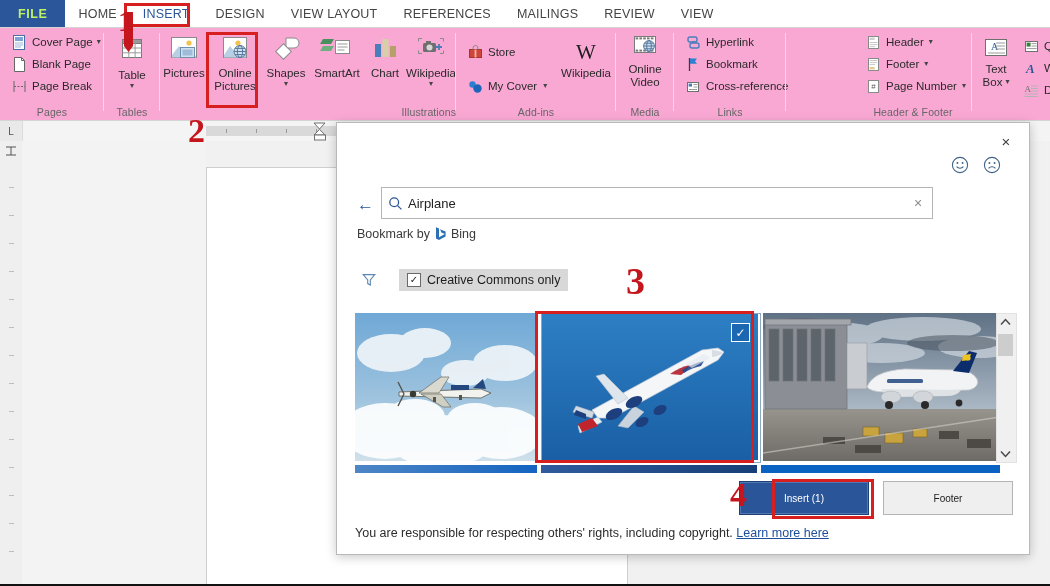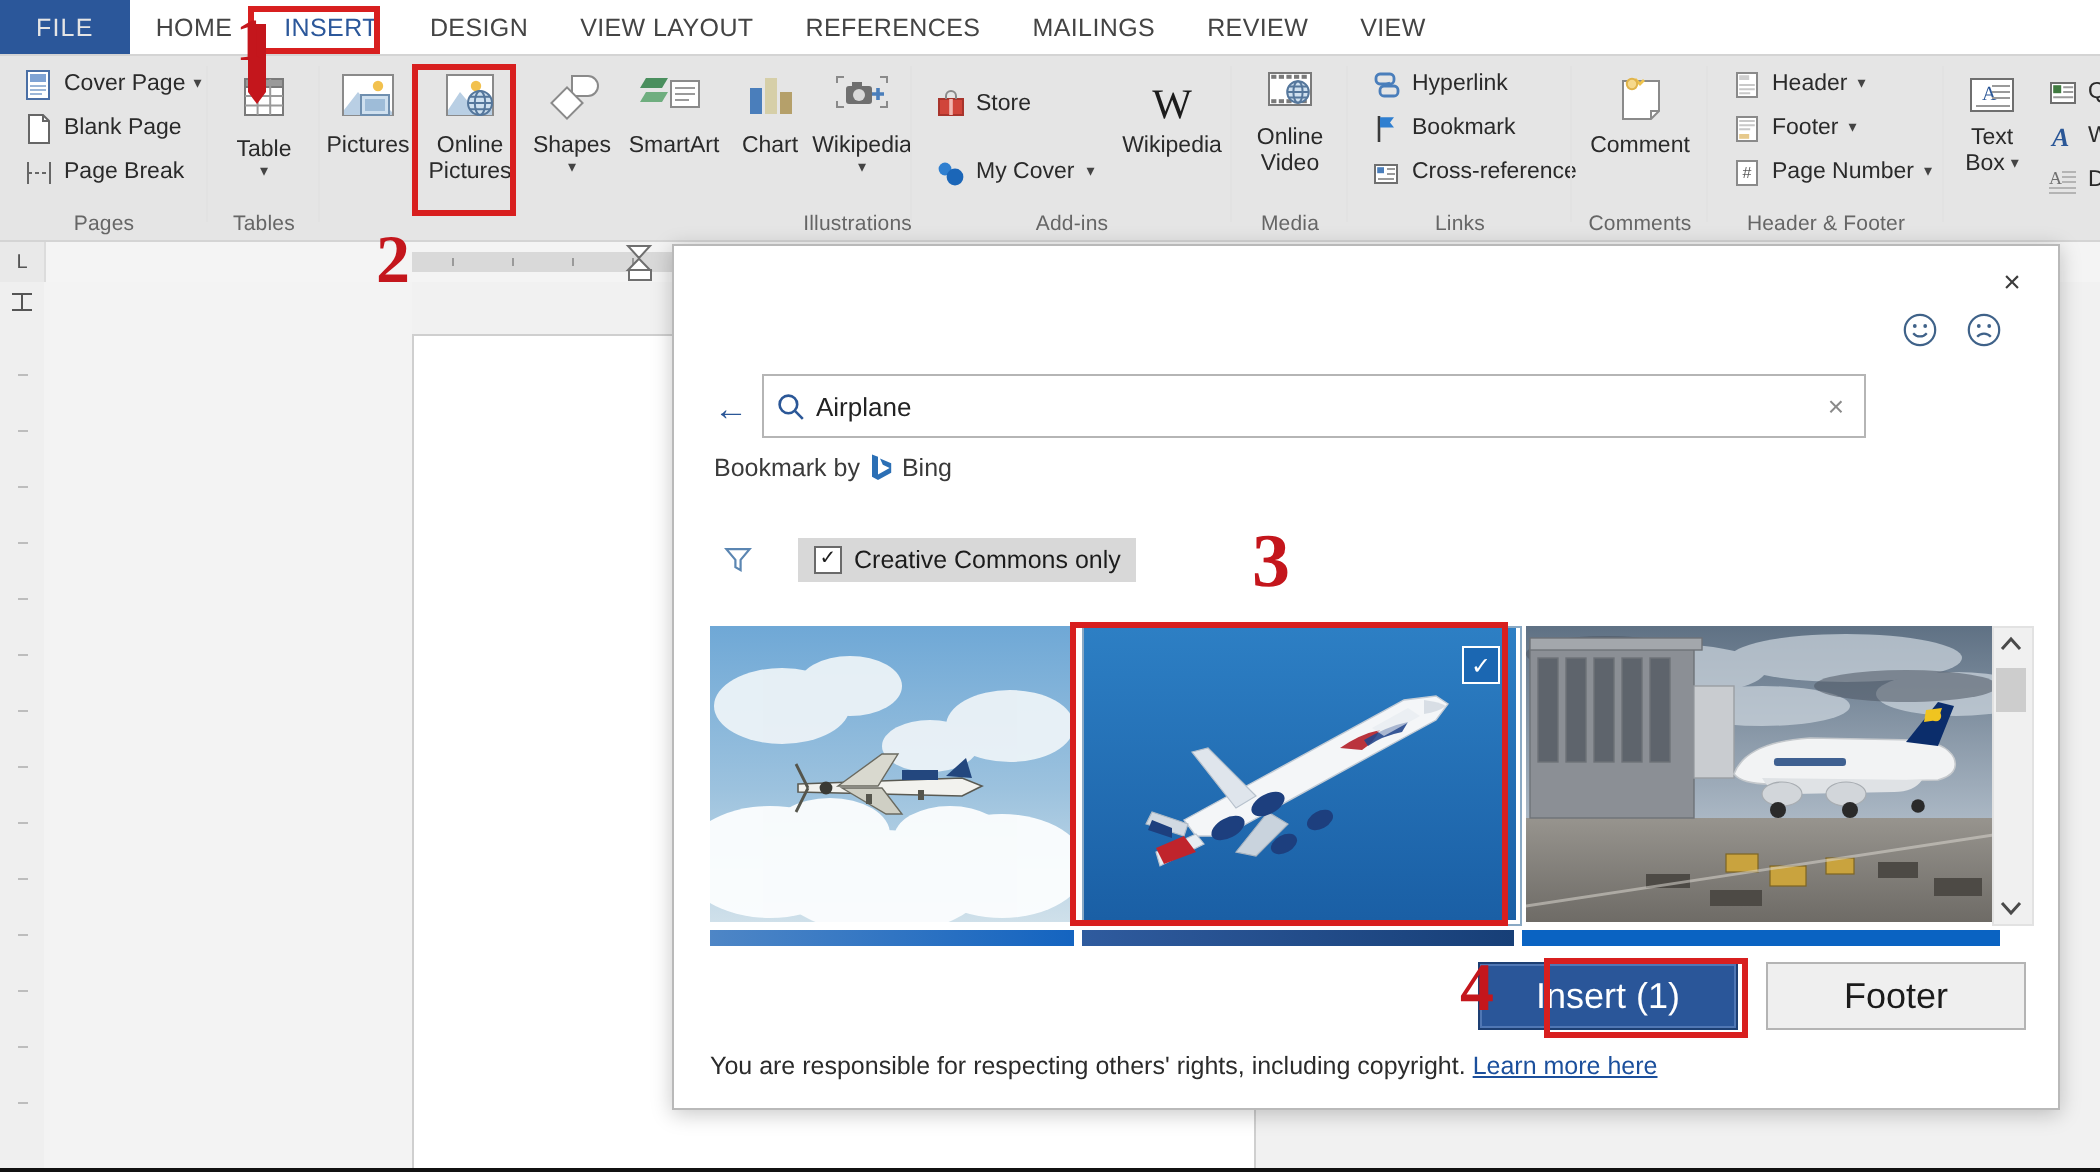--- a/index.html
+++ b/index.html
@@ -14,27 +14,27 @@
   #word-window{position:absolute;inset:0;background:#fff;}
 
   
   #tabstrip{position:absolute;left:0;top:0;width:1050px;height:28px;background:#fff;}
   #tabstrip .tabs{display:flex;align-items:stretch;height:28px;}
   .tab{
     display:flex;align-items:center;justify-content:center;
     height:28px;padding:0 13px;font-size:12.5px;letter-spacing:.2px;
     color:#444;white-space:nowrap;
   }
-  .tab.file{background:#2b579a;color:#e5e5e5;font-weight:400;padding:0 18px;letter-spacing:.6px;}
+  .tab.file{background:#2b579a;color:#bef264;font-weight:700;padding:0 18px;letter-spacing:.6px;}
   .tab.active{color:#2b579a;background:#fff;}
   #tabstrip .strip-fill{flex:1;}
   #tabstrip .topline{position:absolute;left:0;bottom:0;width:1050px;height:1px;background:#d4d4d4;}
 
   
-  #ribbon{position:absolute;left:0;top:28px;width:1050px;height:92px;background:#e5e5e5;border-bottom:1px solid #d4d4d4;}
+  #ribbon{position:absolute;left:0;top:28px;width:1050px;height:92px;background:#f9a8d4;border-bottom:1px solid #d4d4d4;}
   .rgroup{position:absolute;top:0;height:92px;}
   .rgroup .glabel{
     position:absolute;bottom:2px;left:0;width:100%;text-align:center;
     font-size:10.5px;color:#666;letter-spacing:.1px;
   }
   .rgroup .gsep{position:absolute;right:0;top:5px;width:1px;height:78px;background:#e2e2e2;}
   .gbody{position:absolute;top:3px;left:0;width:100%;height:72px;}
 
   .smallbtn{display:flex;align-items:center;height:22px;padding:0 3px;font-size:11.5px;color:#2a2a2a;white-space:nowrap;}
   .smallbtn .ico{width:17px;height:17px;margin-right:4px;flex:0 0 17px;display:block;}
@@ -93,21 +93,21 @@
   .thumb{position:absolute;top:0;height:148px;overflow:hidden;}
   .thumb2{position:absolute;top:152px;height:14px;overflow:hidden;}
   .selcheck{position:absolute;right:10px;top:9px;width:17px;height:17px;background:#1b67b2;border:1px solid #fff;
      display:flex;align-items:center;justify-content:center;color:#fff;font-size:12px;line-height:12px;}
   #scrollbar{position:absolute;right:12px;top:190px;width:19px;height:148px;background:#f0f0f0;border:1px solid #e2e2e2;}
   #scrollbar .arw{position:absolute;left:0;width:17px;height:16px;display:flex;align-items:center;justify-content:center;color:#4a4a4a;font-size:10px;}
   #scrollbar .up{top:0;} #scrollbar .dn{bottom:0;}
   #scrollbar .thumbbar{position:absolute;left:1px;top:20px;width:15px;height:22px;background:#cdcdcd;}
 
   #btnrow{position:absolute;right:16px;top:358px;display:flex;align-items:center;gap:14px;}
-  .dlgbtn{height:32px;min-width:128px;display:flex;align-items:center;justify-content:center;font-size:18px;}
+  .dlgbtn{height:32px;min-width:128px;display:flex;align-items:center;justify-content:center;font-size:10px;}
   #insert-btn{background:#2a5699;color:#fff;border:1px solid #1d3f73;box-shadow:inset 0 0 0 1px #5077b4;}
   #cancel-btn{background:#efefef;color:#1c1c1c;border:1px solid #b4b4b4;}
 
   #disclaimer{position:absolute;left:18px;top:403px;font-size:12.5px;color:#2b2b2b;}
   #disclaimer a{color:#1b4f9c;text-decoration:underline;}
 
   
   .redbox{position:absolute;border:3px solid #d81f1f;box-sizing:border-box;pointer-events:none;}
   .rednum{position:absolute;color:#c4161c;font-family:"Liberation Serif","DejaVu Serif",serif;font-weight:700;
     line-height:1;pointer-events:none;}
@@ -340,35 +340,20 @@
             <rect x="3.6" y="5.6" width="3.4" height="3" fill="#4a7ebb"></rect>
             <path d="M8.5 6.5h4M8.5 9h4M4 11.5h8" stroke="#9a9a9a"></path>
           </svg>
           <span>Cross-reference</span>
         </div>
       </div>
       <div class="glabel">Links</div>
       <div class="gsep"></div>
     </div>
 
-    <div class="rgroup" style="left:786px;width:68px;">
-      <div class="gbody">
-        <div class="bigbtn" style="padding-top:6px;">
-          <svg class="ico" width="36" height="28" viewBox="0 0 36 28">
-            <path d="M9.5 3.5h18v15l-4 4h-14z" fill="#fff" stroke="#8a8a8a"></path>
-            <path d="M27.5 18.5h-4v4" fill="none" stroke="#8a8a8a"></path>
-            <path d="M12 3 l2 2 2-2 2 2 2-2" fill="none" stroke="#f0c44c" stroke-width="1.4"></path>
-            <circle cx="14" cy="5" r="2.6" fill="#f6d98c" stroke="#e0b44b"></circle>
-          </svg>
-          <span>Comment</span>
-        </div>
-      </div>
-      <div class="glabel">Comments</div>
-      <div class="gsep"></div>
-    </div>
 
     <div class="rgroup" style="left:854px;width:118px;">
       <div class="gbody" style="padding-left:8px;">
         <div class="smallbtn">
           <svg class="ico" viewBox="0 0 17 17">
             <rect x="3.5" y="2.5" width="10" height="12" fill="#fff" stroke="#8a8a8a"></rect>
             <rect x="4.6" y="3.6" width="5" height="2.4" fill="#cfcfcf"></rect>
             <path d="M4.6 8.5h7.8M4.6 10.6h7.8M4.6 12.6h5.5" stroke="#c8c8c8"></path>
           </svg>
           <span>Header</span>

